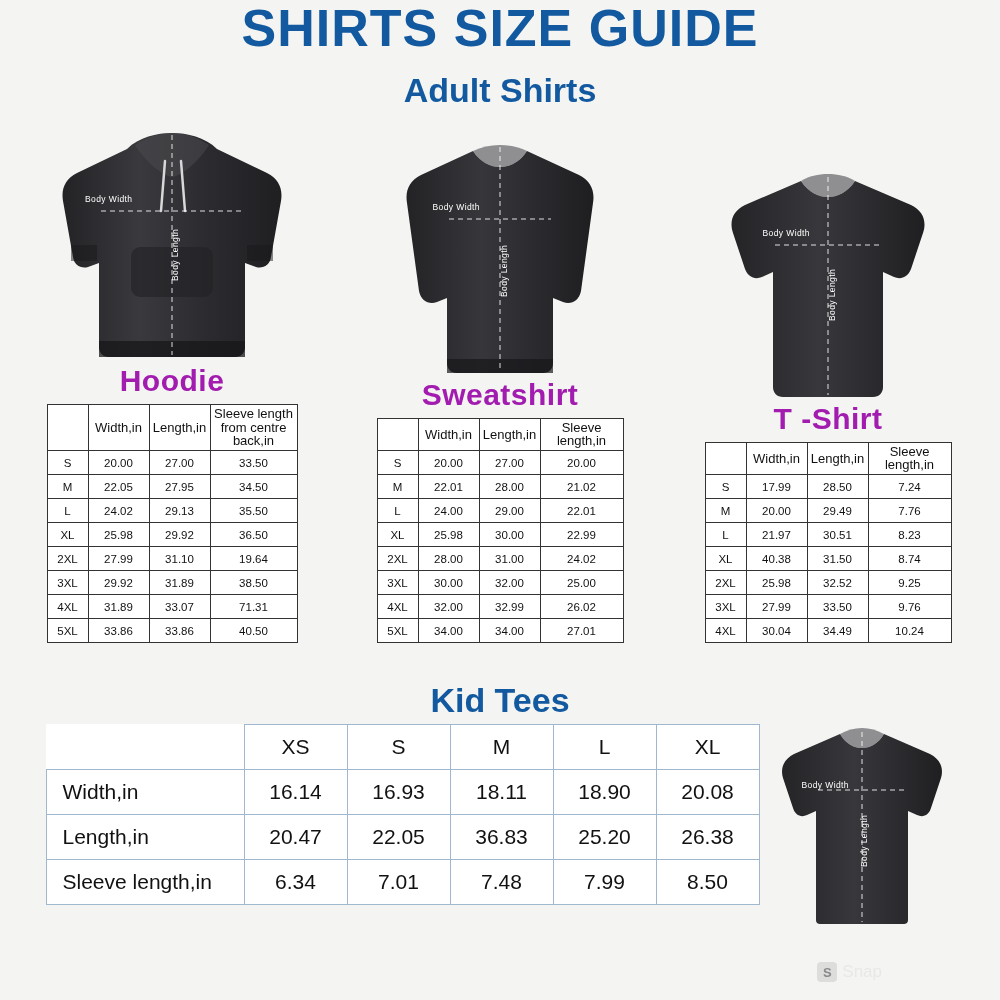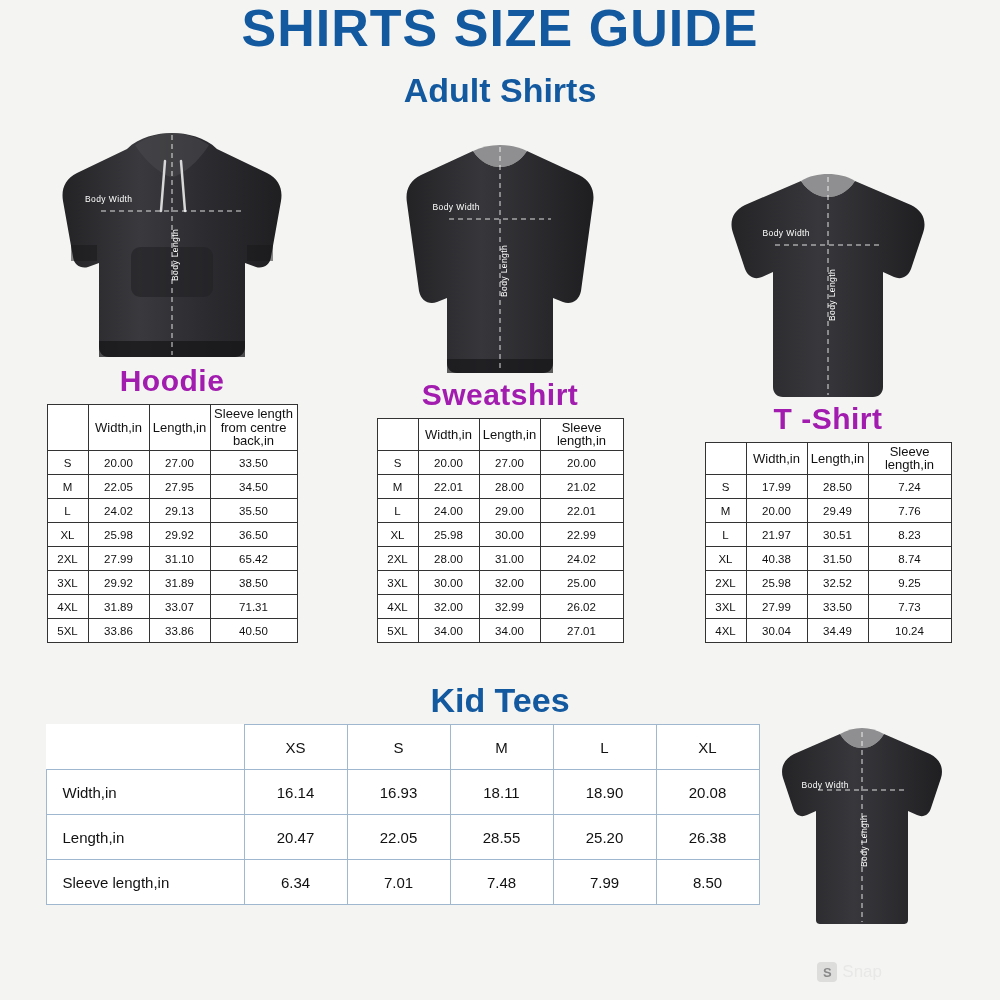--- a/index.html
+++ b/index.html
@@ -94,21 +94,21 @@
   .kid-wrap {
     display: flex;
     justify-content: center;
     align-items: flex-start;
     gap: 10px;
     margin-top: 4px;
   }
   table.kidtable {
     border-collapse: collapse;
     background: #ffffff;
-    font-size: 15px;
+    font-size: 21px;
   }
   table.kidtable td, table.kidtable th {
     border: 1px solid #9fb8d0;
     text-align: center;
     font-weight: normal;
     height: 44px;
     min-width: 90px;
     padding: 0 6px;
   }
   table.kidtable td.rowlabel {
@@ -228,21 +228,21 @@
           <tr>
               <td class="sizecell">XL</td>
               <td>25.98</td>
               <td>29.92</td>
               <td>36.50</td>
             </tr>
           <tr>
               <td class="sizecell">2XL</td>
               <td>27.99</td>
               <td>31.10</td>
-              <td>65.42</td>
+              <td>19.64</td>
             </tr>
           <tr>
               <td class="sizecell">3XL</td>
               <td>29.92</td>
               <td>31.89</td>
               <td>38.50</td>
             </tr>
           <tr>
               <td class="sizecell">4XL</td>
               <td>31.89</td>
@@ -397,21 +397,21 @@
           <tr>
               <td class="sizecell">2XL</td>
               <td>25.98</td>
               <td>32.52</td>
               <td>9.25</td>
             </tr>
           <tr>
               <td class="sizecell">3XL</td>
               <td>27.99</td>
               <td>33.50</td>
-              <td>7.73</td>
+              <td>9.76</td>
             </tr>
           <tr>
               <td class="sizecell">4XL</td>
               <td>30.04</td>
               <td>34.49</td>
               <td>10.24</td>
             </tr>
         </tbody>
       </table>
     </div>
@@ -438,21 +438,21 @@
           <td>16.14</td>
           <td>16.93</td>
           <td>18.11</td>
           <td>18.90</td>
           <td>20.08</td>
         </tr>
         <tr>
           <td class="rowlabel">Length,in</td>
           <td>20.47</td>
           <td>22.05</td>
-          <td>28.55</td>
+          <td>36.83</td>
           <td>25.20</td>
           <td>26.38</td>
         </tr>
         <tr>
           <td class="rowlabel">Sleeve length,in</td>
           <td>6.34</td>
           <td>7.01</td>
           <td>7.48</td>
           <td>7.99</td>
           <td>8.50</td>

